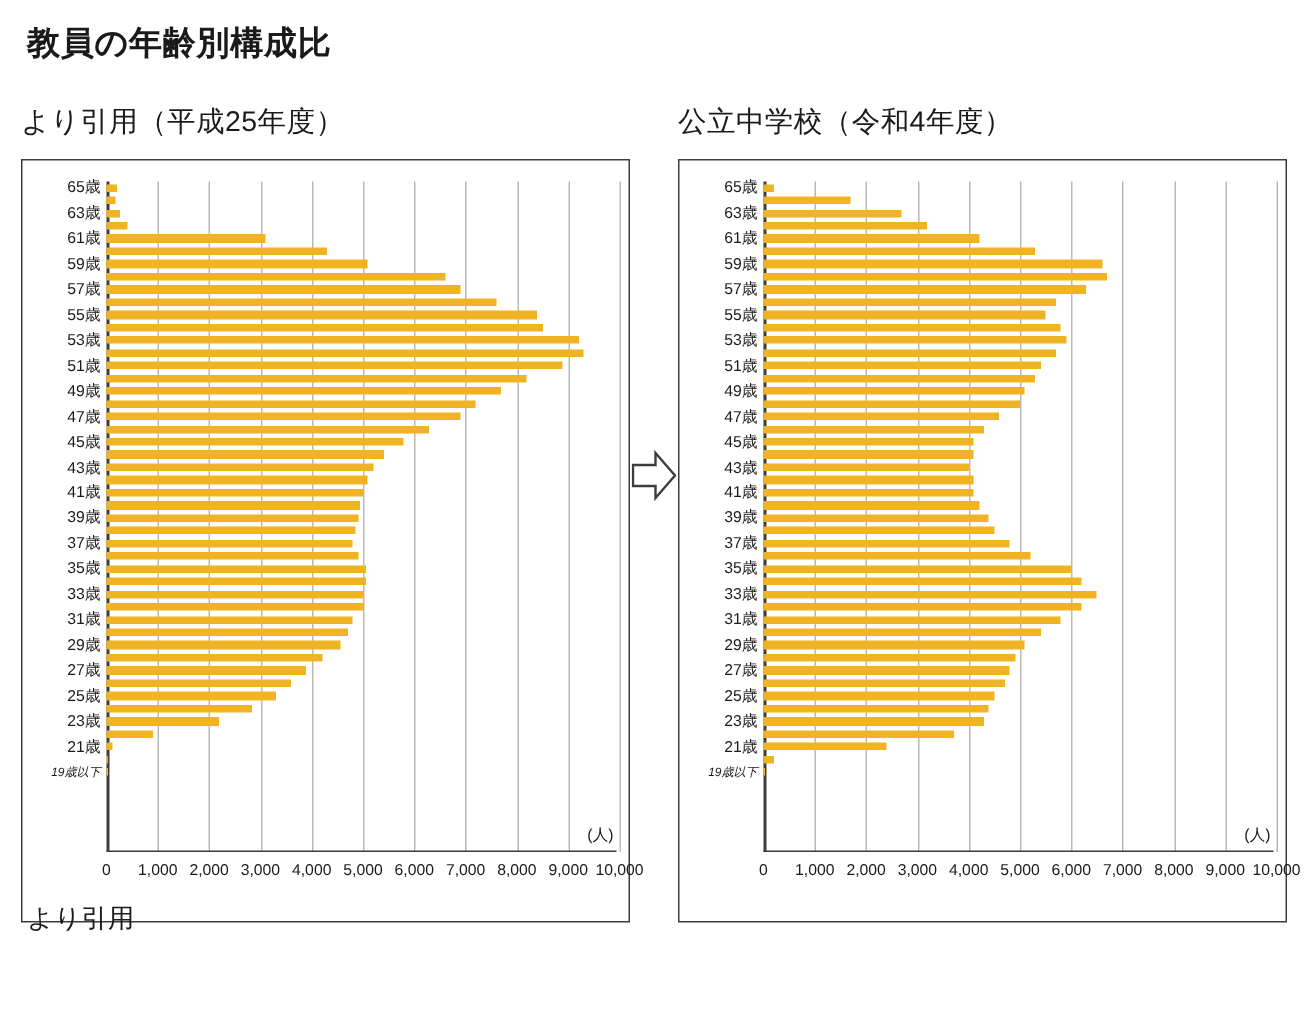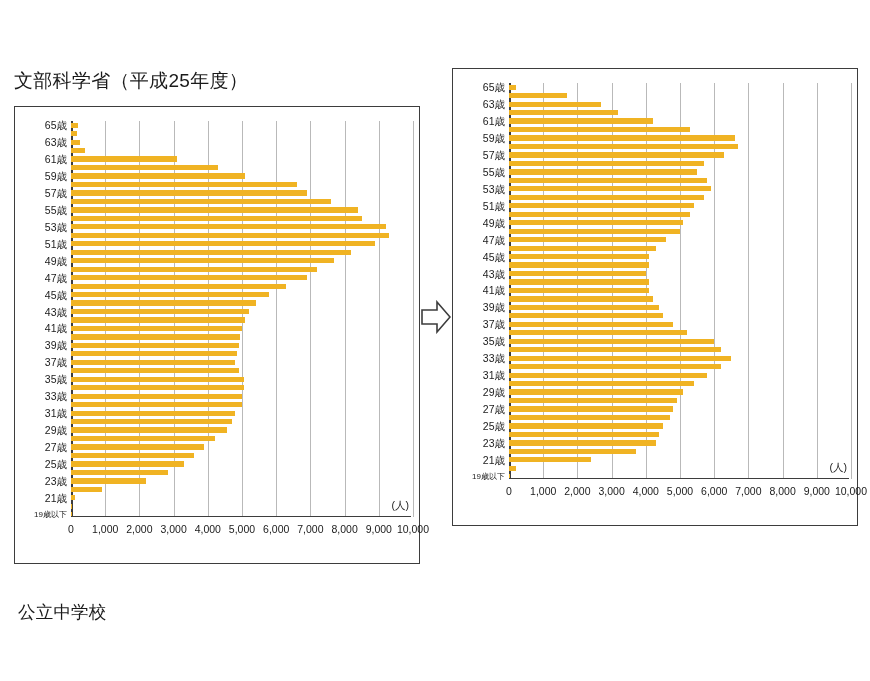--- a/index.html
+++ b/index.html
@@ -51,21 +51,21 @@
     font-weight: normal;
     margin: 0 0 12px 0;
     letter-spacing: 0.3px;
   }
 
   .chart-box {
     position: relative;
     border: 1.5px solid #3d3d3d;
     background: #ffffff;
     width: 406px;
-    height: 458px;
+    height: 509px;
   }
 
   
   .plot {
     position: absolute;
     left: 56px;            
     top: 14px;
     right: 8px;
     bottom: 46px;
   }
@@ -101,21 +101,21 @@
     width: 56px;
   }
   .ylabel {
     position: absolute;
     right: 4px;
     font-size: 10.5px;
     line-height: 10px;
     white-space: nowrap;
     text-align: right;
   }
-  .ylabel.small { font-size: 8px; }
+  .ylabel.small { font-size: 8px; font-style: italic; }
 
   
   .xaxis {
     position: absolute;
     left: 56px; right: 8px;
     bottom: 46px;
     height: 1.5px;
     background: #3d3d3d;
   }
   .xticks {
@@ -156,24 +156,25 @@
     line-height: 1.45;
     letter-spacing: 0.2px;
   }
 </style>
 </head>
 <body>
 
 <div class="page">
 
   <div class="title-row">
+    <div class="title-text">教員の年齢別構成比</div>
   </div>
 
   <div class="panel panel-left">
-    <div class="panel-title">文部科学省（平成25年度）</div>
+    <div class="panel-title">より引用（平成25年度）</div>
     <div class="chart-box">
       <div class="ylabels" id="ylabels-0">
           <div class="ylabel" style="top: -0.765957px;">65歳</div>
           <div class="ylabel" style="top: 16.1702px;">63歳</div>
           <div class="ylabel" style="top: 33.1064px;">61歳</div>
           <div class="ylabel" style="top: 50.0426px;">59歳</div>
           <div class="ylabel" style="top: 66.9787px;">57歳</div>
           <div class="ylabel" style="top: 83.9149px;">55歳</div>
           <div class="ylabel" style="top: 100.851px;">53歳</div>
           <div class="ylabel" style="top: 117.787px;">51歳</div>
@@ -370,20 +371,21 @@
     </div>
   </div>
 
   <div class="arrow">
     <svg width="30" height="34" viewBox="0 0 30 34">
       <polygon points="1,10 16,10 16,2 29,17 16,32 16,24 1,24" fill="#ffffff" stroke="#3d3d3d" stroke-width="1.6"></polygon>
     </svg>
   </div>
 
   <div class="panel panel-right">
+    <div class="panel-title">公立中学校（令和4年度）</div>
     <div class="chart-box">
       <div class="ylabels" id="ylabels-1">
           <div class="ylabel" style="top: -0.765957px;">65歳</div>
           <div class="ylabel" style="top: 16.1702px;">63歳</div>
           <div class="ylabel" style="top: 33.1064px;">61歳</div>
           <div class="ylabel" style="top: 50.0426px;">59歳</div>
           <div class="ylabel" style="top: 66.9787px;">57歳</div>
           <div class="ylabel" style="top: 83.9149px;">55歳</div>
           <div class="ylabel" style="top: 100.851px;">53歳</div>
           <div class="ylabel" style="top: 117.787px;">51歳</div>
@@ -574,16 +576,16 @@
           <div class="xtick" style="left: 205.2px;">6,000</div>
           <div class="xtick" style="left: 239.4px;">7,000</div>
           <div class="xtick" style="left: 273.6px;">8,000</div>
           <div class="xtick" style="left: 307.8px;">9,000</div>
           <div class="xtick" style="left: 342px;">10,000</div>
         </div>
     </div>
   </div>
 
   <div class="source">
-    <div>公立中学校</div>
+    <div>より引用</div>
   </div>
 
 </div>
 
 </body></html>

